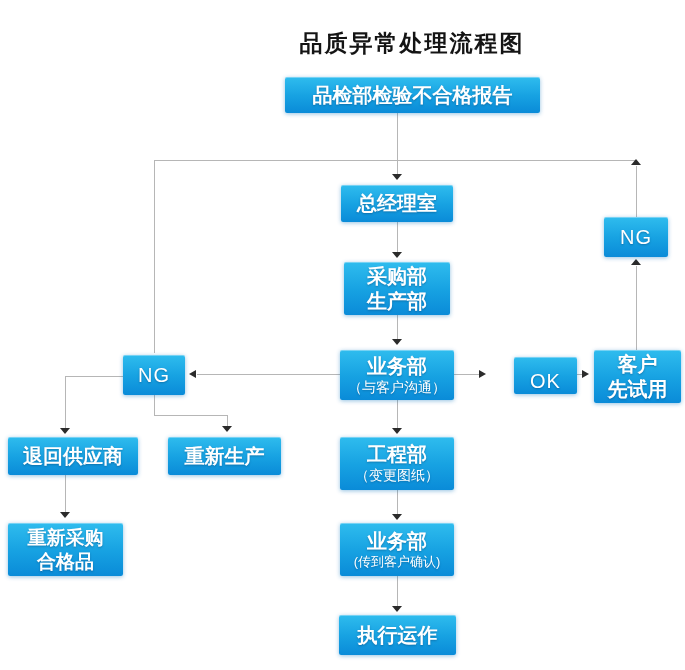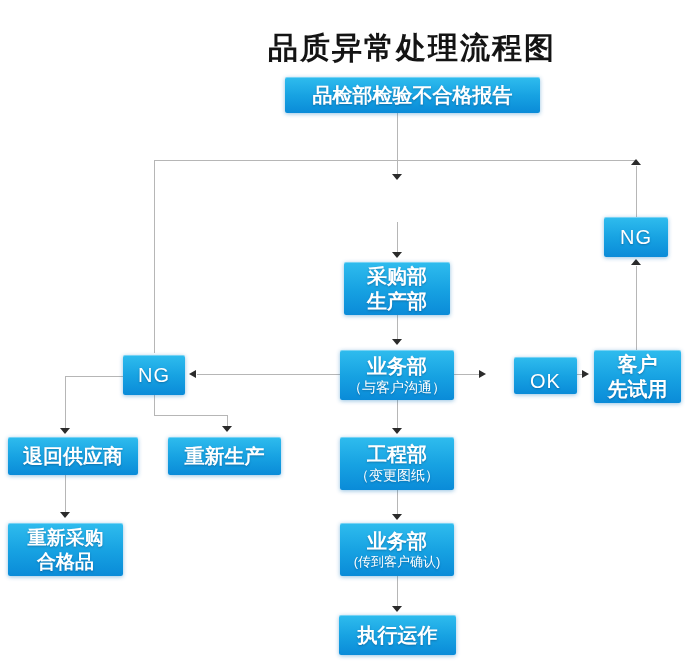--- a/index.html
+++ b/index.html
@@ -12,21 +12,21 @@
     --bg: #ffffff;
   }
   * { margin:0; padding:0; box-sizing:border-box; }
   body { background:#fff; font-family:"Liberation Sans","DejaVu Sans",sans-serif; }
   #canvas {
     position:relative; width:685px; height:670px;
     background:var(--bg); overflow:hidden;
   }
   .title {
     position:absolute; transform:translateX(-50%);
-    font-size:30px; font-weight:bold; color:var(--title-color);
+    font-size:23px; font-weight:bold; color:var(--title-color);
     letter-spacing:2px; white-space:nowrap;text-align:right;
   }
   .node {
     position:absolute; display:flex; flex-direction:column;
     align-items:center; justify-content:center; text-align:center;
     background:linear-gradient(180deg, var(--box-top) 0%, var(--box-mid) 52%, var(--box-bottom) 100%);
     color:#fff; border-radius:2px; font-weight:bold; font-size:20px; line-height:1.25;
     box-shadow:0 1px 4px rgba(20,120,190,.45), inset 0 1px 0 rgba(255,255,255,.35);
     text-shadow:0 1px 2px rgba(0,40,80,.35);
     white-space:nowrap;
@@ -94,20 +94,23 @@
   <div class="vl" style="left:397px; top:490px; height:27px;"></div>
   <div class="a a-down" style="left:392px; top:514px;"></div>
 
   <div class="vl" style="left:397px; top:576px; height:33px;"></div>
   <div class="a a-down" style="left:392px; top:606px;"></div>
 
   <div class="node" style="left:285px; top:77px; width:255px; height:36px;">
     <span>品检部检验不合格报告</span>
   </div>
 
+  <div class="node" style="left:341px; top:185px; width:112px; height:37px;">
+    <span>总经理室</span>
+  </div>
 
   <div class="node" style="left:344px; top:262px; width:106px; height:53px;">
     <span>采购部</span>
     <span>生产部</span>
   </div>
 
   <div class="node" style="left:340px; top:350px; width:114px; height:50px;">
     <span>业务部</span>
     <span class="sub">（与客户沟通）</span>
   </div>

